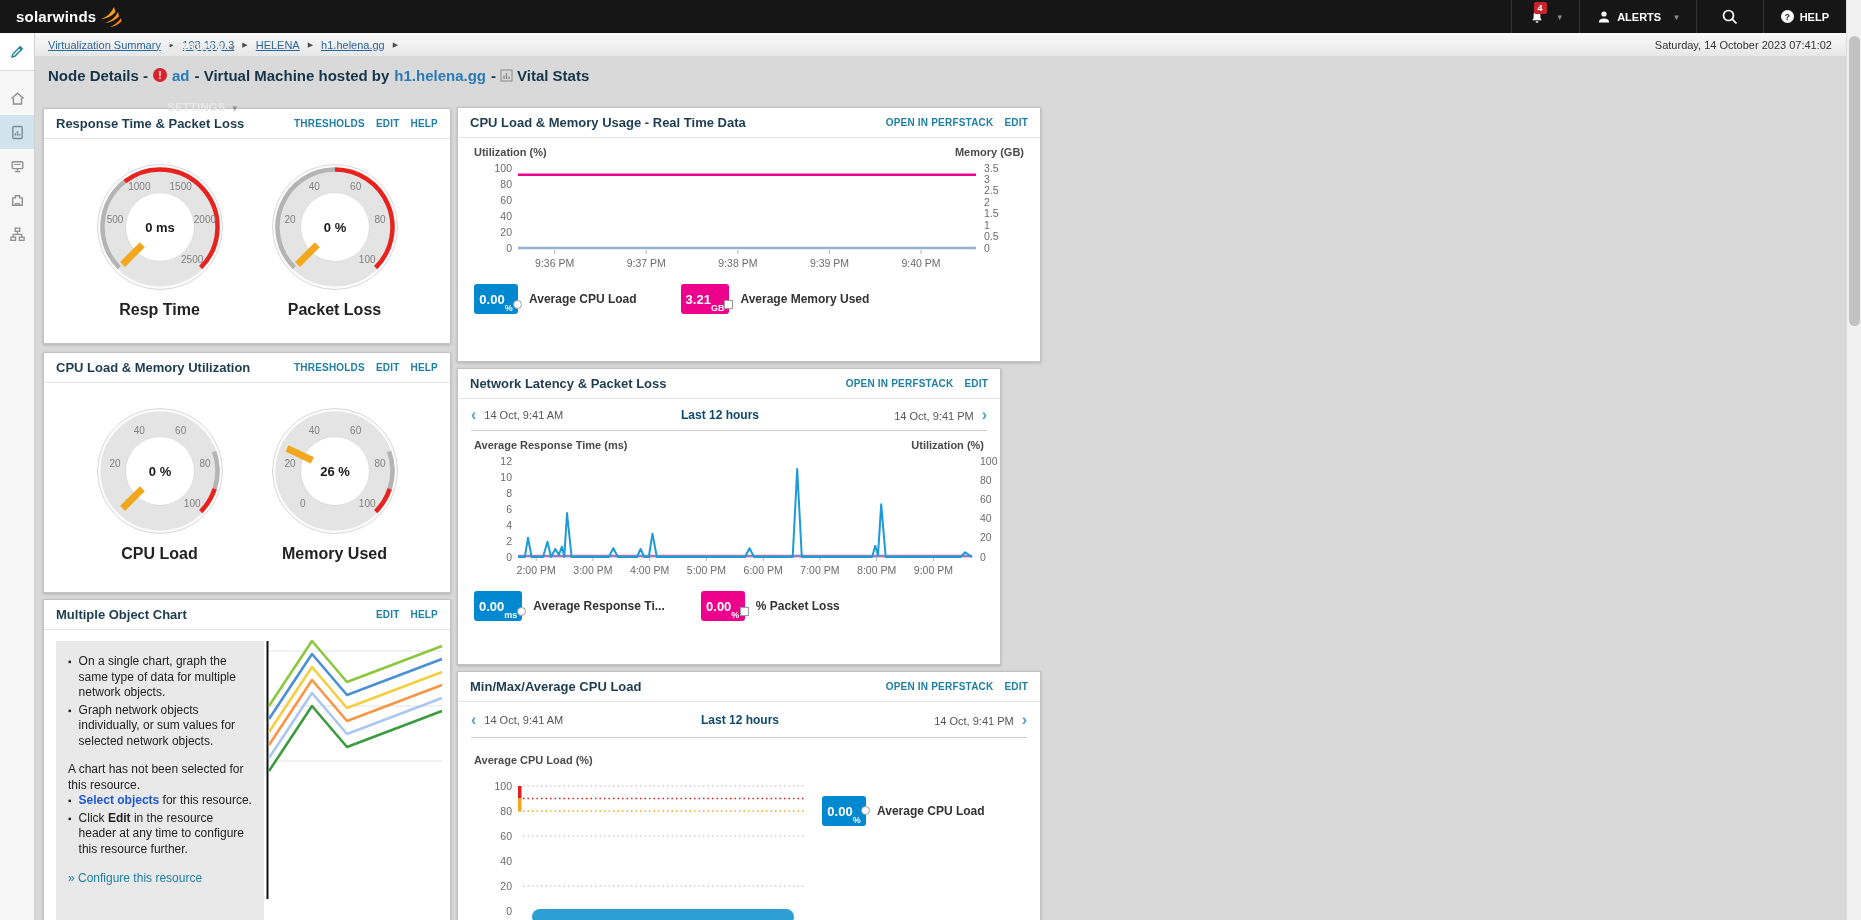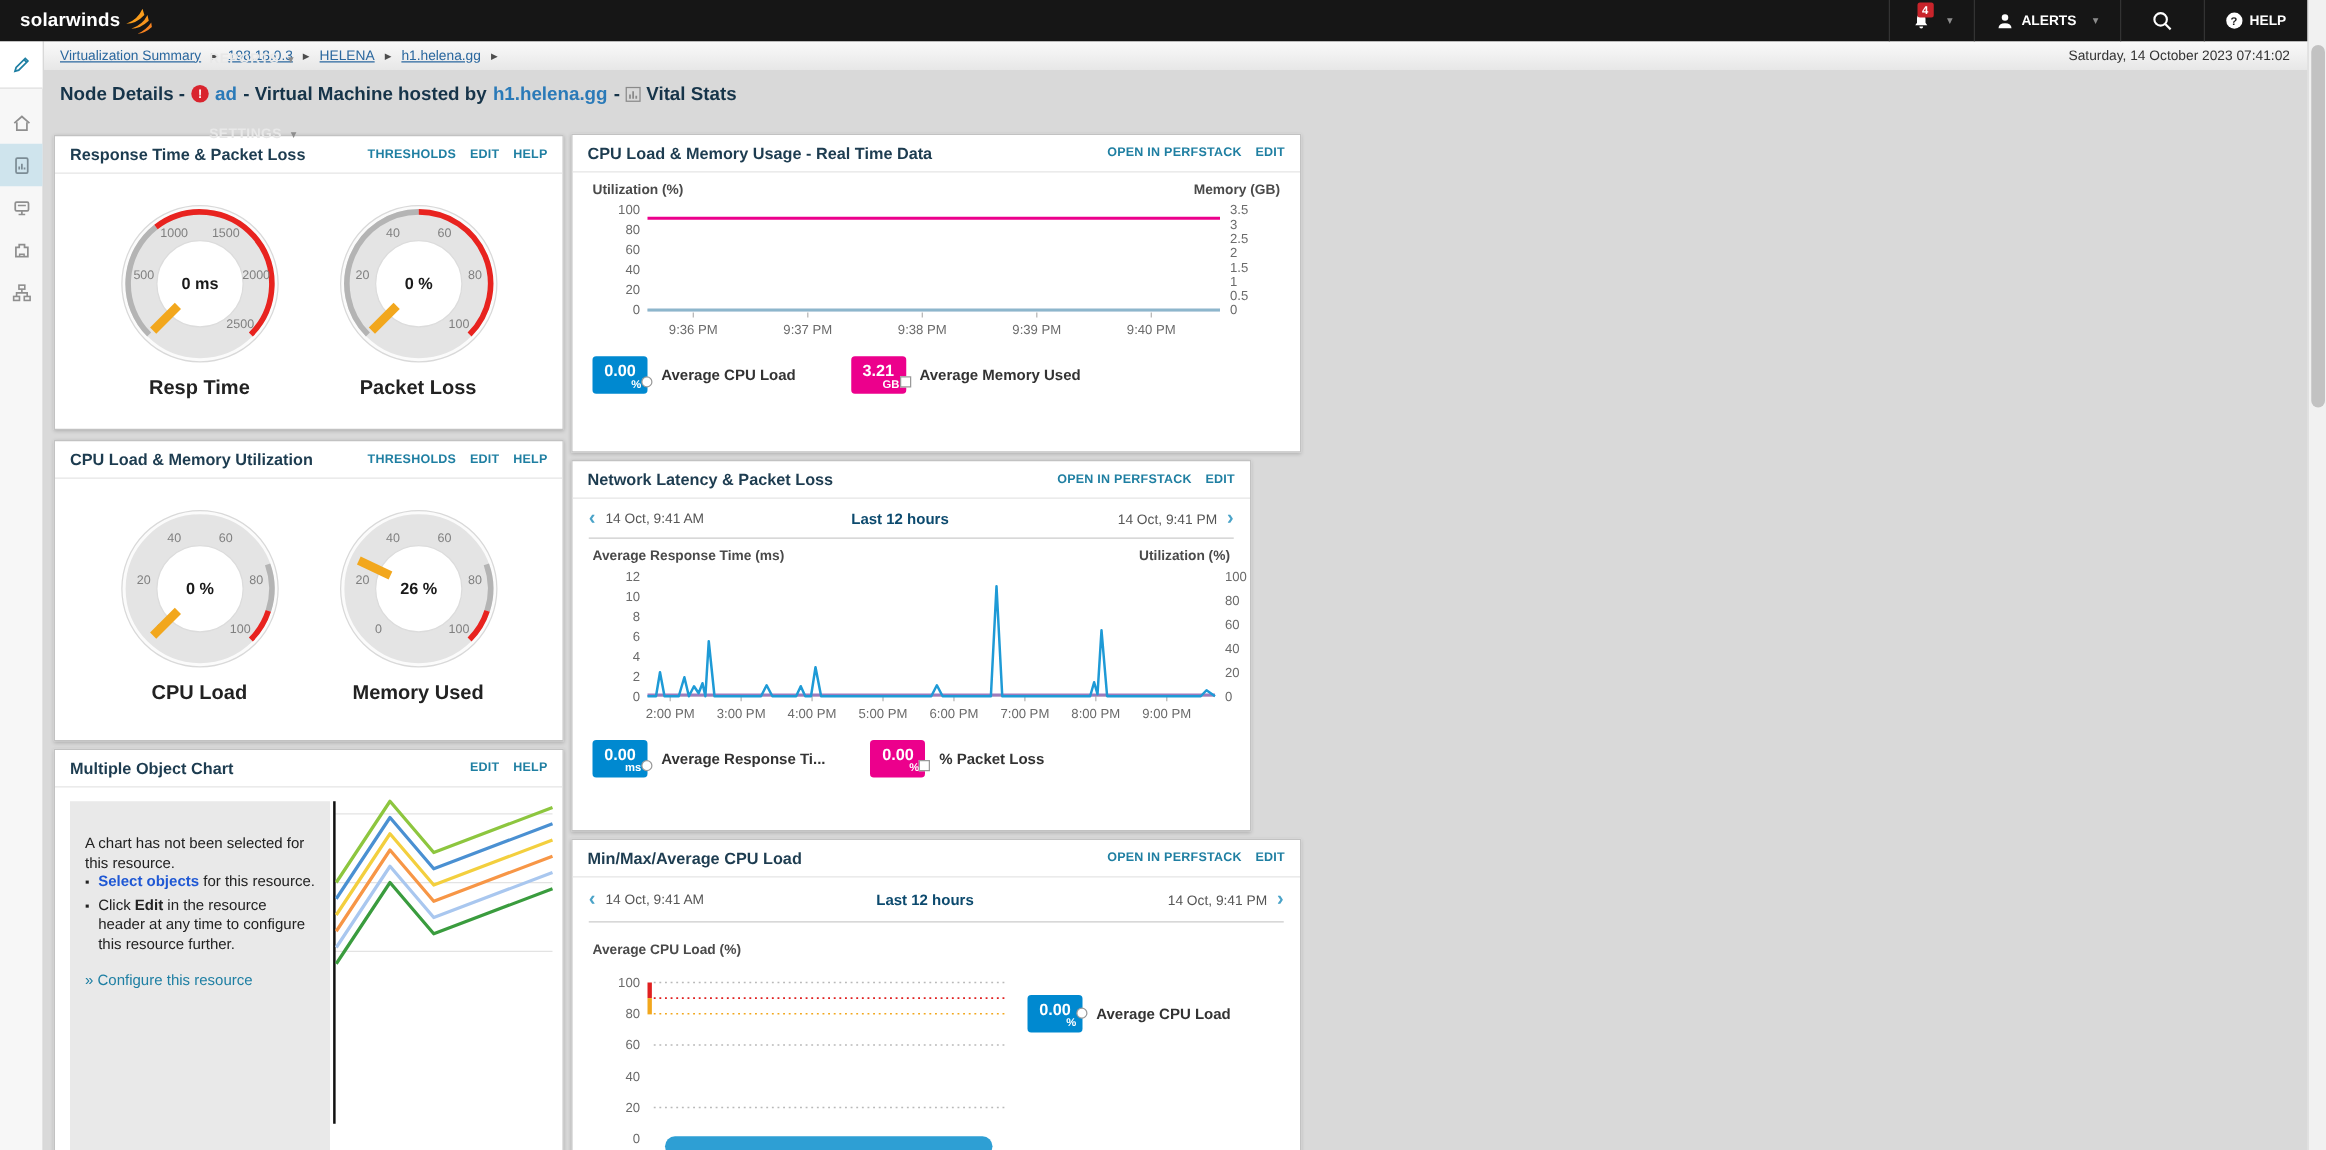--- a/index.html
+++ b/index.html
@@ -66,21 +66,21 @@
   .tn-arrow { color:#4aa3c8; font-size:16px; font-weight:bold; cursor:pointer; line-height:14px; }
   .tn-arrow.left::after { content:"‹"; }
   .tn-arrow.right::after { content:"›"; }
   .tn-center { position:absolute; left:0; right:18px; text-align:center; color:#0c4a6e;
     font-size:12px; font-weight:bold; cursor:pointer; }
   .axis-row { display:flex; justify-content:space-between; padding:8px 16px 0;
     font-size:11px; font-weight:bold; color:#4a4a4a; }
   .legend-row { display:flex; margin:8px 0 0 16px; gap:44px; }
   .legend-item { display:flex; align-items:center; cursor:pointer; }
   .lbadge { min-width:44px; height:30px; border-radius:3px; color:#fff; display:flex;
-    flex-direction:column; align-items:center; justify-content:center; padding:2px 5px 1px; }
+    flex-direction:row; align-items:center; justify-content:center; padding:2px 5px 1px; }
   .lval { font-size:13px; font-weight:bold; line-height:13px; }
   .lunit { font-size:9px; font-weight:bold; align-self:flex-end; line-height:9px; }
   .lmarker { width:9px; height:9px; background:#fff; border:1.5px solid #9a9a9a;
     margin:10px 7px 0 -5px; }
   .lmarker.circle { border-radius:50%; }
   .llabel { font-size:12px; font-weight:bold; color:#333; }
 
   
   .mo-body { position:relative; height:310px; }
   .graybox { position:absolute; left:12px; top:11px; width:208px; height:330px;
@@ -317,20 +317,30 @@
 <div class="card" style="left:43px; top:599px; width:408px; height:340px;">
   <div class="card-head">
     <span class="card-title">Multiple Object Chart</span>
     <span class="card-links">
       <a class="card-link">EDIT</a>
       <a class="card-link">HELP</a>
     </span>
   </div>
   <div class="mo-body">
     <div class="graybox">
+      <ul>
+        <li>
+            <span class="bullet"></span>
+          <span>On a single chart, graph the same type of data for multiple network objects.</span>
+          </li>
+        <li>
+            <span class="bullet"></span>
+          <span>Graph network objects individually, or sum values for selected network objects.</span>
+          </li>
+      </ul>
       <div class="note">A chart has not been selected for this resource.</div>
       <ul>
         <li>
             <span class="bullet"></span>
           <span><a class="sel-link">Select objects</a><span> for this resource.</span></span>
           </li>
         <li>
             <span class="bullet"></span>
           <span><span>Click </span><b>Edit</b><span> in the resource header at any time to configure this resource further.</span></span>
           </li>

